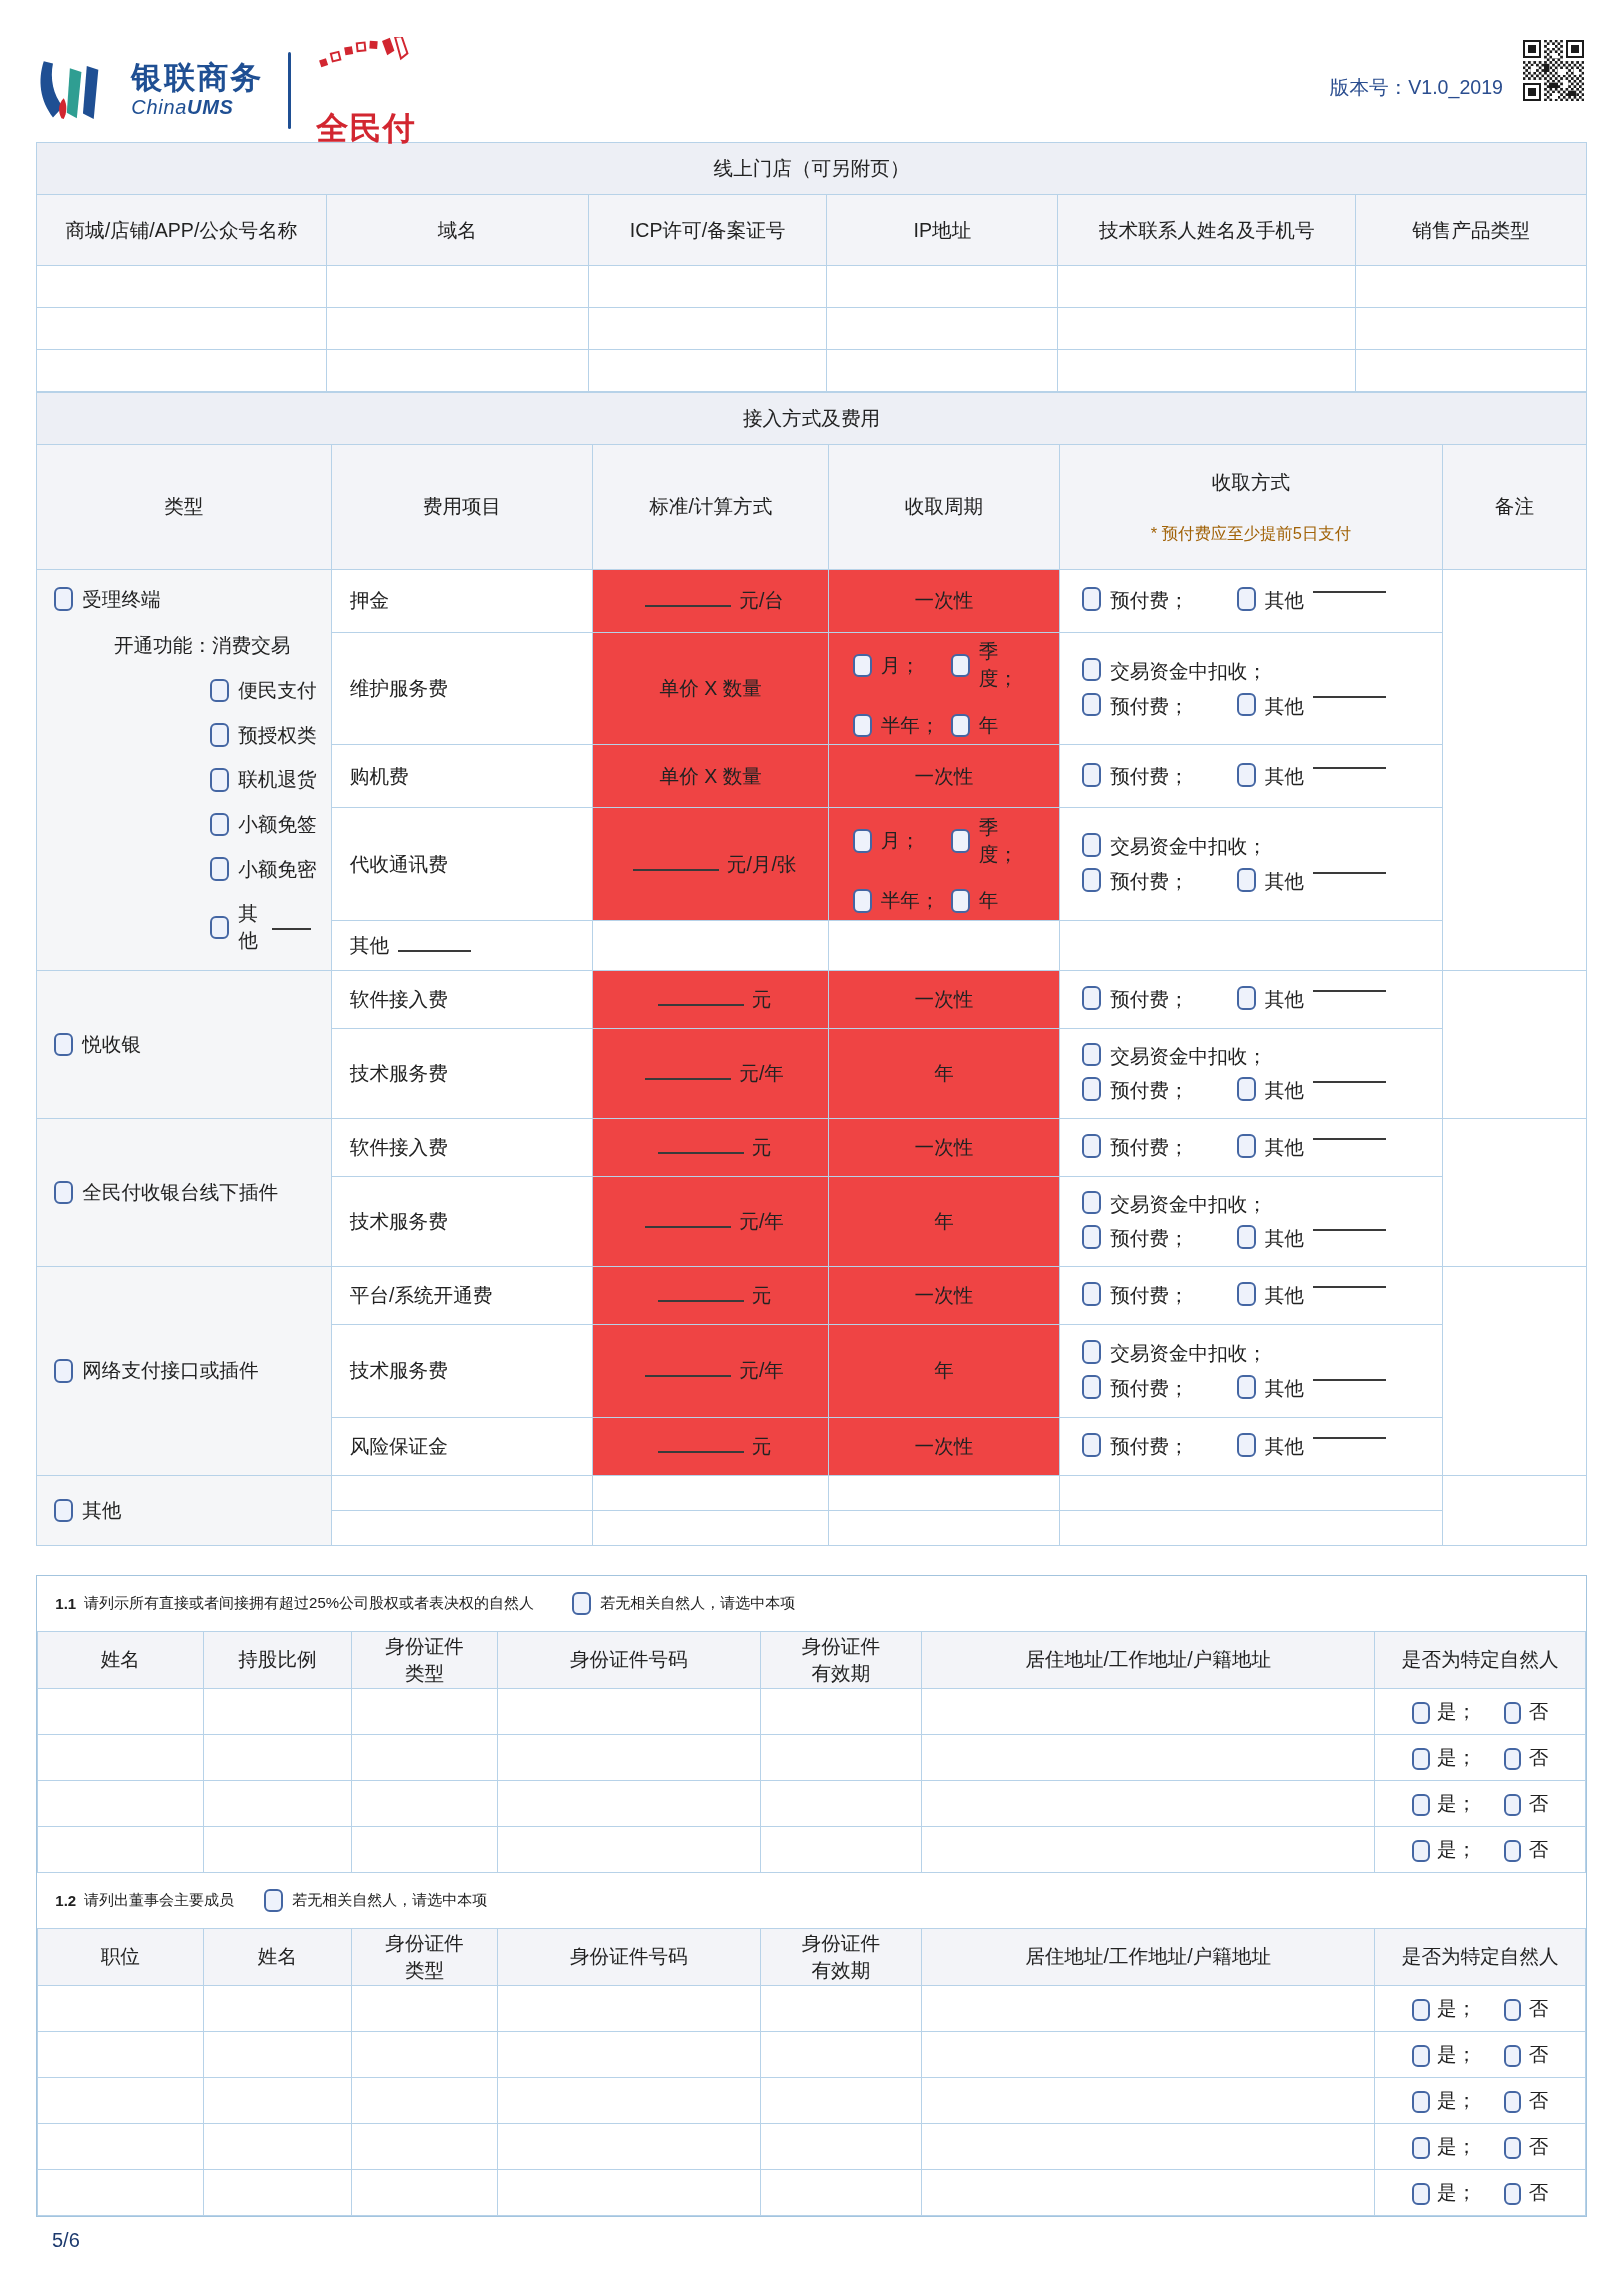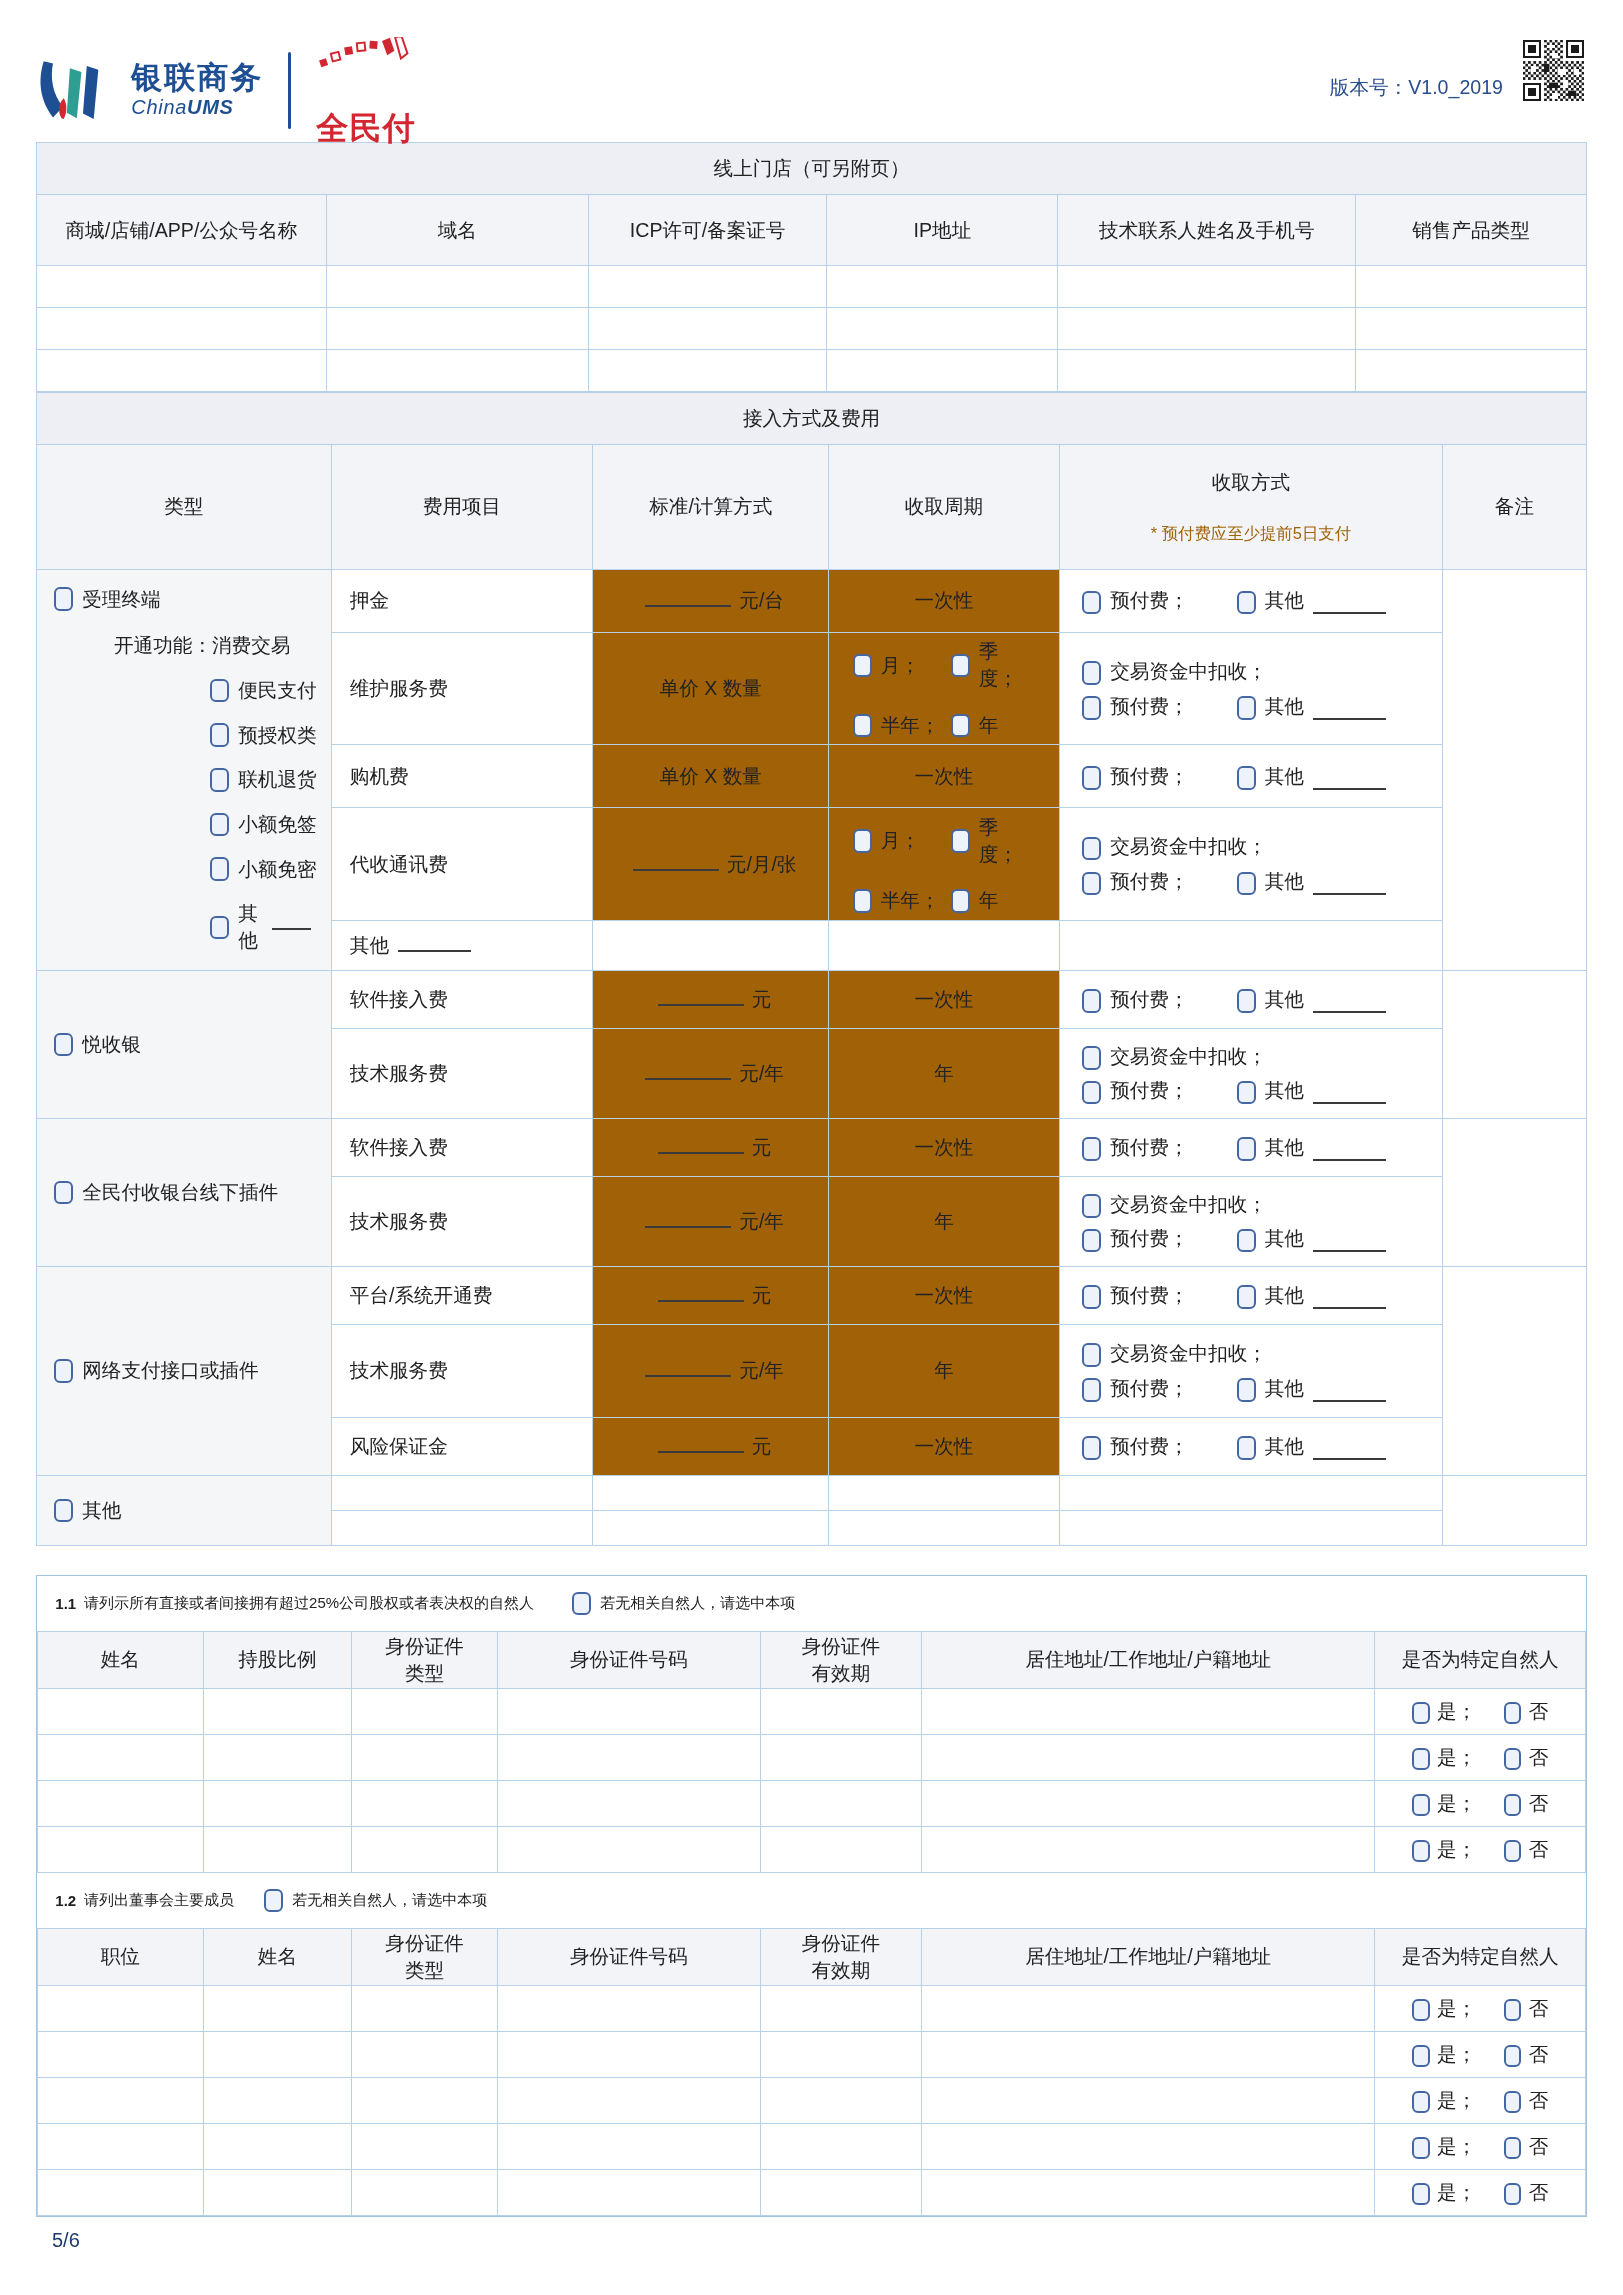--- a/index.html
+++ b/index.html
@@ -31,29 +31,29 @@
   
   .cb{display:inline-block;width:19px;height:23.6px;background:#eef2fb;border:2px solid #4466a3;
       border-radius:5.9px;vertical-align:middle;margin-right:9.2px;box-sizing:border-box;flex:none;}
   .cb-s{width:17.7px;height:21.6px;margin-right:7.2px;}
   .gapL{margin-left:48px;}
   .bl{display:inline-block;width:86px;height:3.9px;border-bottom:2px solid #3a3a3a;vertical-align:baseline;margin:0 7.9px;}
   .bl-m{width:73px;margin-left:9.2px;}
   .bl-s{width:63px;margin-left:9.2px;}
   
   td.item{padding-left:18.3px;text-align:left;background:#fff;}
-  td.std,td.period{text-align:center;background:#a16207;margin-top:16px;}
+  td.std,td.period{text-align:center;background:#ef4444;margin-top:16px;}
   td.method{padding-left:22px;text-align:left;background:#fff;}
   td.remark{background:#fff;}
   td.type-cell{background:#f5f6f8;padding:15.7px 11.8px 15.7px 17px;vertical-align:middle;text-align:left;}
   td.type-top{vertical-align:top;}
   .tline{display:flex;align-items:center;}
   .tsub{margin:19.6px 0 0 60px;}
   .fitem{display:flex;align-items:center;margin:17.7px 0 0 136px;padding-left:20px;}
-  .m-line{display:flex;align-items:flex-end;margin:7.9px 0;}
+  .m-line{display:flex;align-items:flex-start;margin:7.9px 0;}
   .p-grid{display:inline-grid;grid-template-columns:98px 85px;row-gap:19.6px;text-align:left;}
   .p-it{display:flex;align-items:center;}
   
   .part4{margin:29px 36px 0 36px;border:1.3px solid #a3c4de;}
   .p4-title{background:#e4eaf4;color:#17356e;font-weight:bold;font-size:27.5px;
             padding:13.7px 0 13.7px 27.5px;letter-spacing:0.7px;}
   .q-row{display:flex;align-items:center;padding-left:18.3px;height:55px;font-size:15px;background:#fff;}
   .q-num{font-weight:bold;margin-right:7.9px;}
   .q-cb{margin-left:38px;}
   .q-cb2{margin-left:27.5px;}

